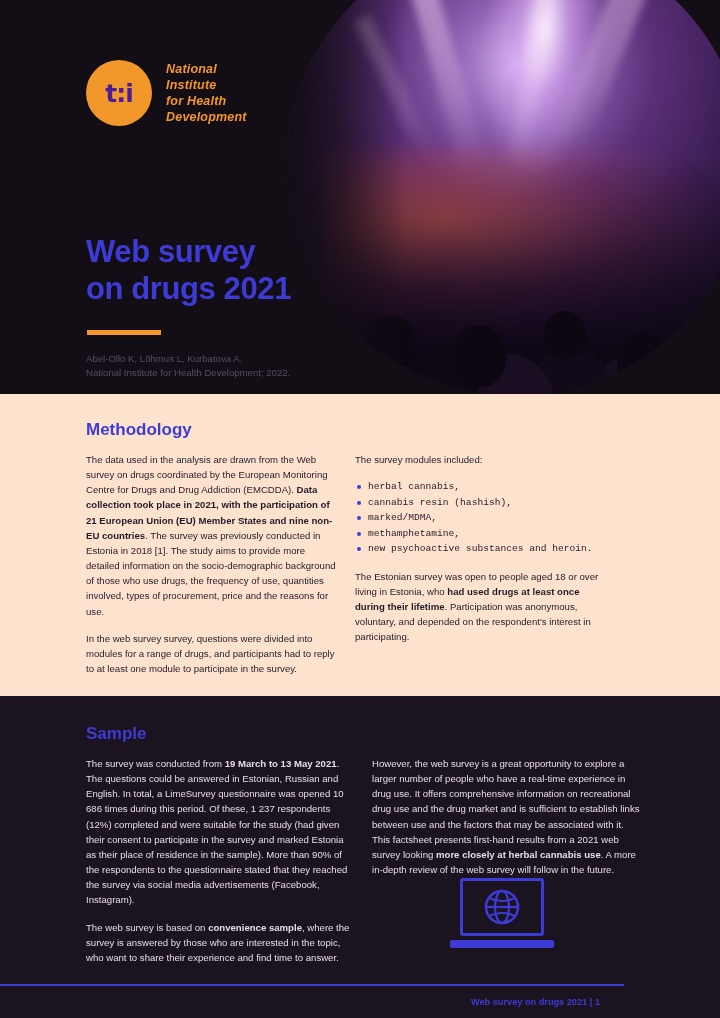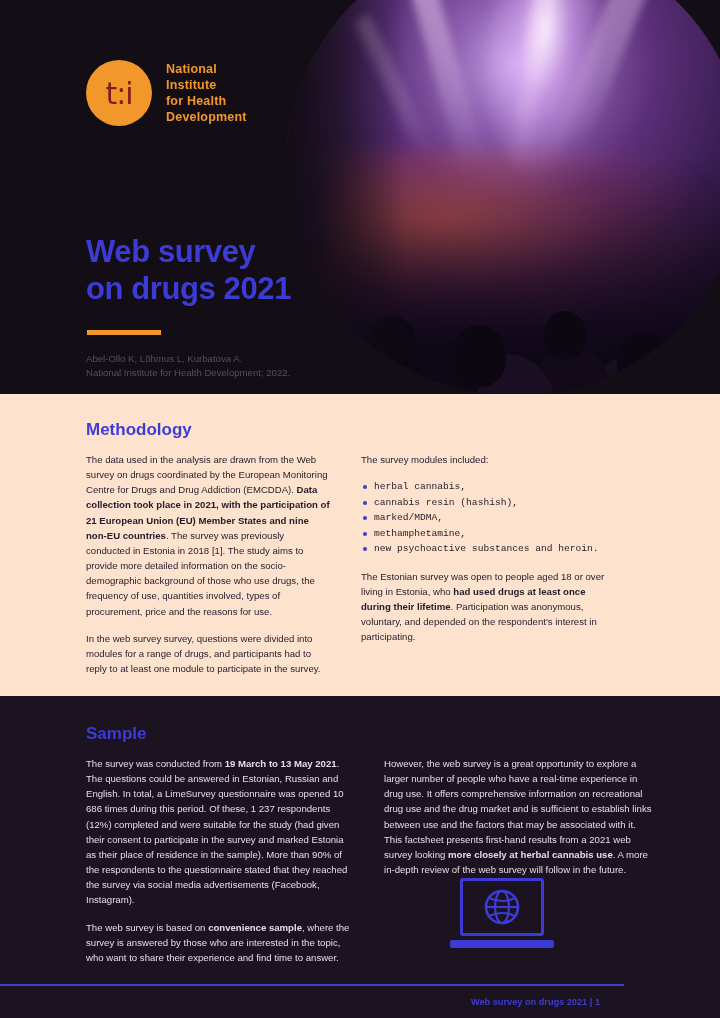--- a/index.html
+++ b/index.html
@@ -90,32 +90,33 @@
     gap: 14px;
   }
   .logo-circle {
     width: 66px; height: 66px;
     border-radius: 50%;
     background: #f2982a;
     display: flex; align-items: center; justify-content: center;
     position: relative;
   }
   .logo-mark {
-    font-size: 30px;
-    font-weight: normal;
-    color: #7f1d1d;
+    font-size: 25px;
+    font-weight: bold;
+    color: #4c1d95;
     letter-spacing: -1px;
     font-family: "DejaVu Sans", sans-serif;
   }
   .logo-text {
     color: #f2982a;
     font-size: 12.5px;
     font-weight: bold;
     line-height: 1.28;
     letter-spacing: .2px;
+    font-style: italic;
   }
 
   .hero-title {
     position: absolute;
     left: 86px;
     top: 234px;
     color: #3d3bd6;
     font-size: 31px;
     font-weight: bold;
     line-height: 1.18;
@@ -145,21 +146,21 @@
     height: 302px;
   }
   .band-method h2 {
     margin: 0 0 12px 0;
     color: #3d3bd6;
     font-size: 17px;
     font-weight: bold;
   }
   .cols {
     display: flex;
-    gap: 30px;
+    gap: 18px;
   }
   .col { width: 268px; }
   .col p {
     margin: 0 0 12px 0;
     color: #231a2b;
     font-size: 9.6px;
     line-height: 1.58;
   }
   .col p:last-child { margin-bottom: 0; }
   .col b { font-weight: bold; }

